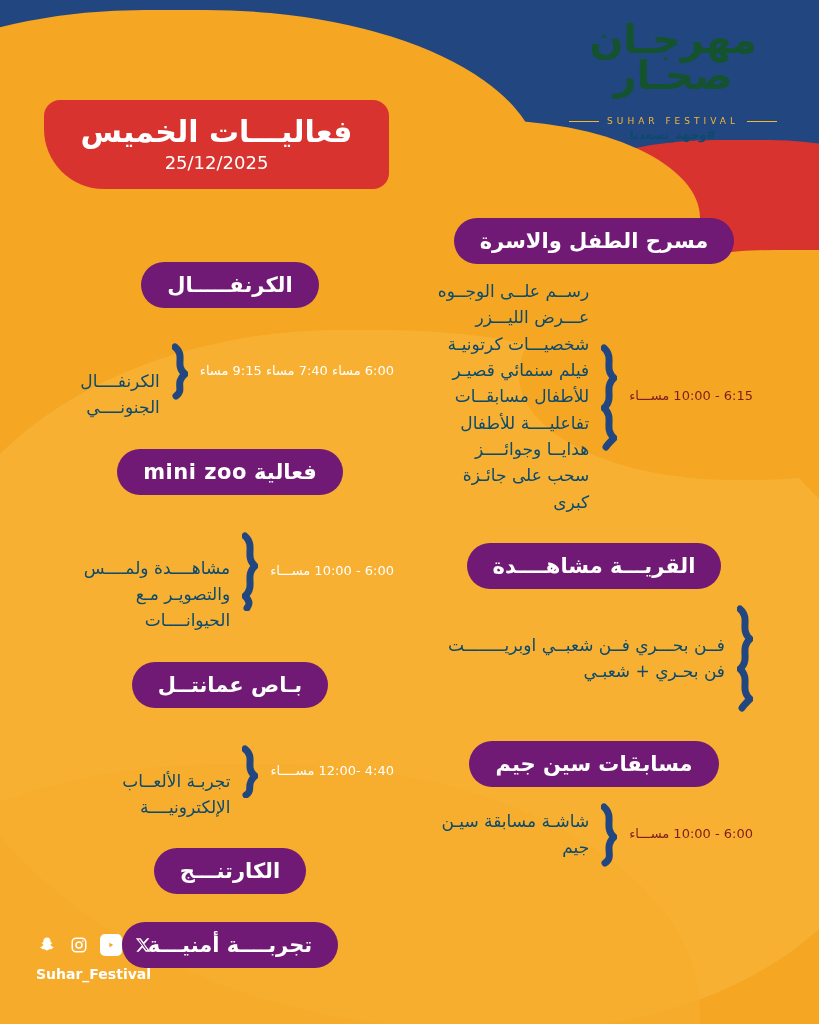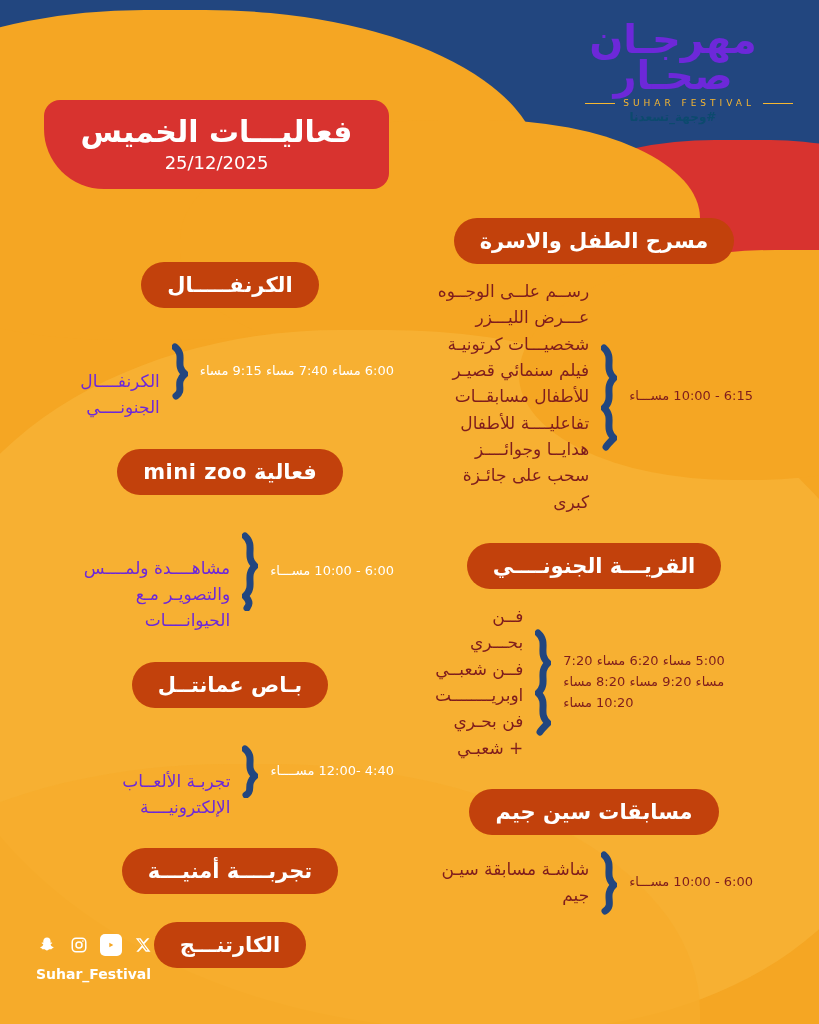--- a/index.html
+++ b/index.html
@@ -71,28 +71,28 @@
   .content { position: relative; z-index: 5; width: 819px; height: 1024px; }
 
   
   .logo-block {
     position: absolute; top: 18px; right: 26px;
     text-align: center; color: #f7b731;
     width: 240px;
   }
   .logo-mark {
     font-size: 40px; font-weight: bold; line-height: 1.05;
-    letter-spacing: 1px; color: #6d28d9;
+    letter-spacing: 1px; color: #14532d;
     direction: rtl;
   }
   .logo-mark .line2 { display: block; font-size: 40px; margin-top: -6px; }
   .logo-latin {
-    margin-top: 2px;
+    margin-top: 20px;
     font-size: 9px; letter-spacing: 4px; color: #f7b731;
-    display: flex; align-items: center; gap: 8px;
+    display: flex; align-items: center; justify-content: center; gap: 8px;
   }
   .logo-latin .bar { display: block; width: 30px; height: 1px; background: #f7b731; }
   .logo-hash {
     margin-top: 2px; font-size: 12px; font-weight: bold; color: #0c4a6e;
     letter-spacing: 0px;
   }
 
   
   .title-plate {
     position: absolute; top: 100px; right: 430px;
@@ -106,21 +106,21 @@
 
   
   .col {
     position: absolute; top: 218px;
   }
   .col-right { right: 60px; width: 330px; }
   .col-left  { left: 60px;  width: 340px; top: 262px; }
 
   
   .pill {
-    background: #c2410c; color: #ffffff;
+    background: #701a75; color: #ffffff;
     border-radius: 26px;
     padding: 11px 26px;
     font-size: 21px; font-weight: bold;
     display: inline-block;
     text-align: center;
     letter-spacing: .5px;
   }
   .pill-wrap { display: flex; justify-content: center; }
 
   
@@ -128,38 +128,38 @@
   .body-row {
     display: flex; flex-direction: row; align-items: center;
     justify-content: flex-start;
     margin-top: 14px;
     gap: 12px;
     padding: 0 6px;
   }
   .items {
     flex: 1;
     text-align: right;
-    color: #7f1d1d;
+    color: #0c4a6e;
     font-size: 17px;
     line-height: 1.55;
   }
   .times {
     min-width: 96px;
     text-align: left;
     color: #7f1d1d;
     font-size: 13px;
     line-height: 1.6;
     direction: rtl;
   }
   .times.wide { min-width: 104px; }
   .squiggle { width: 16px; flex: 0 0 16px; display: flex; justify-content: center; }
   .squiggle svg { display: block; }
 
   
-  .col-left .items { color: #6d28d9; margin-top: 46px; }
+  .col-left .items { color: #0c4a6e; margin-top: 46px; }
   .col-left .times { color: #ffffff; }
 
   
   .footer {
     position: absolute; left: 36px; bottom: 42px;
     color: #ffffff;
   }
   .social-row { display: flex; flex-direction: row; gap: 10px; align-items: center; }
   .social-ic {
     width: 22px; height: 22px;
@@ -226,29 +226,23 @@
 شخصيـــات كرتونيـة
 فيلم سنمائي قصيـر للأطفال
 مسابقــات تفاعليــــة للأطفال
 هدايــا وجوائــــز
 سحب على جائـزة كبرى</div>
         </div>
       </div>
 
       <div class="section">
         <div class="pill-wrap">
-            <div class="pill">القريـــة الجنونــــي</div>
-          </div>
-        <div class="body-row">
-          <div class="times wide">5:00 مساء
-6:20 مساء
-7:20 مساء
-9:20 مساء
-8:20 مساء
-10:20 مساء</div>
+            <div class="pill">القريـــة مشاهــــدة</div>
+          </div>
+        <div class="body-row">
           <div class="squiggle">
             <svg width="16" height="110" viewBox="0 0 16 110" fill="none" stroke="#22467f" stroke-width="7" stroke-linecap="round">
               <path d="M3 6 C14 16, 2 26, 13 36 C2 46, 14 56, 3 66 C14 76, 2 86, 13 96 C8 101, 6 103, 5 105"></path>
             </svg>
           </div>
           <div class="items">فــن بحـــري
 فــن شعبــي
 اوبريــــــــت
 فن بحـري + شعبـي</div>
         </div>
@@ -315,27 +309,27 @@
             <svg width="16" height="54" viewBox="0 0 16 54" fill="none" stroke="#22467f" stroke-width="7" stroke-linecap="round">
               <path d="M3 5 C14 14, 2 23, 13 32 C3 41, 12 46, 4 51"></path>
             </svg>
           </div>
           <div class="items">تجربـة الألعــاب الإلكترونيــــة</div>
         </div>
       </div>
 
       <div class="section">
         <div class="pill-wrap">
+            <div class="pill">الكارتنـــج</div>
+          </div>
+      </div>
+
+      <div class="section">
+        <div class="pill-wrap">
             <div class="pill">تجربــــة أمنيـــة</div>
-          </div>
-      </div>
-
-      <div class="section">
-        <div class="pill-wrap">
-            <div class="pill">الكارتنـــج</div>
           </div>
       </div>
 
     </div>
 
     <div class="footer">
       <div class="social-row">
         <span class="social-ic">
           <svg width="18" height="18" viewBox="0 0 24 24" fill="#ffffff">
               <path d="M17.5 3h3.1l-6.8 7.8L22 21h-6.3l-4.4-5.8L6.2 21H3.1l7.3-8.3L2.4 3h6.4l4 5.3L17.5 3zm-1.1 16h1.7L7.7 4.8H5.9L16.4 19z"></path>

